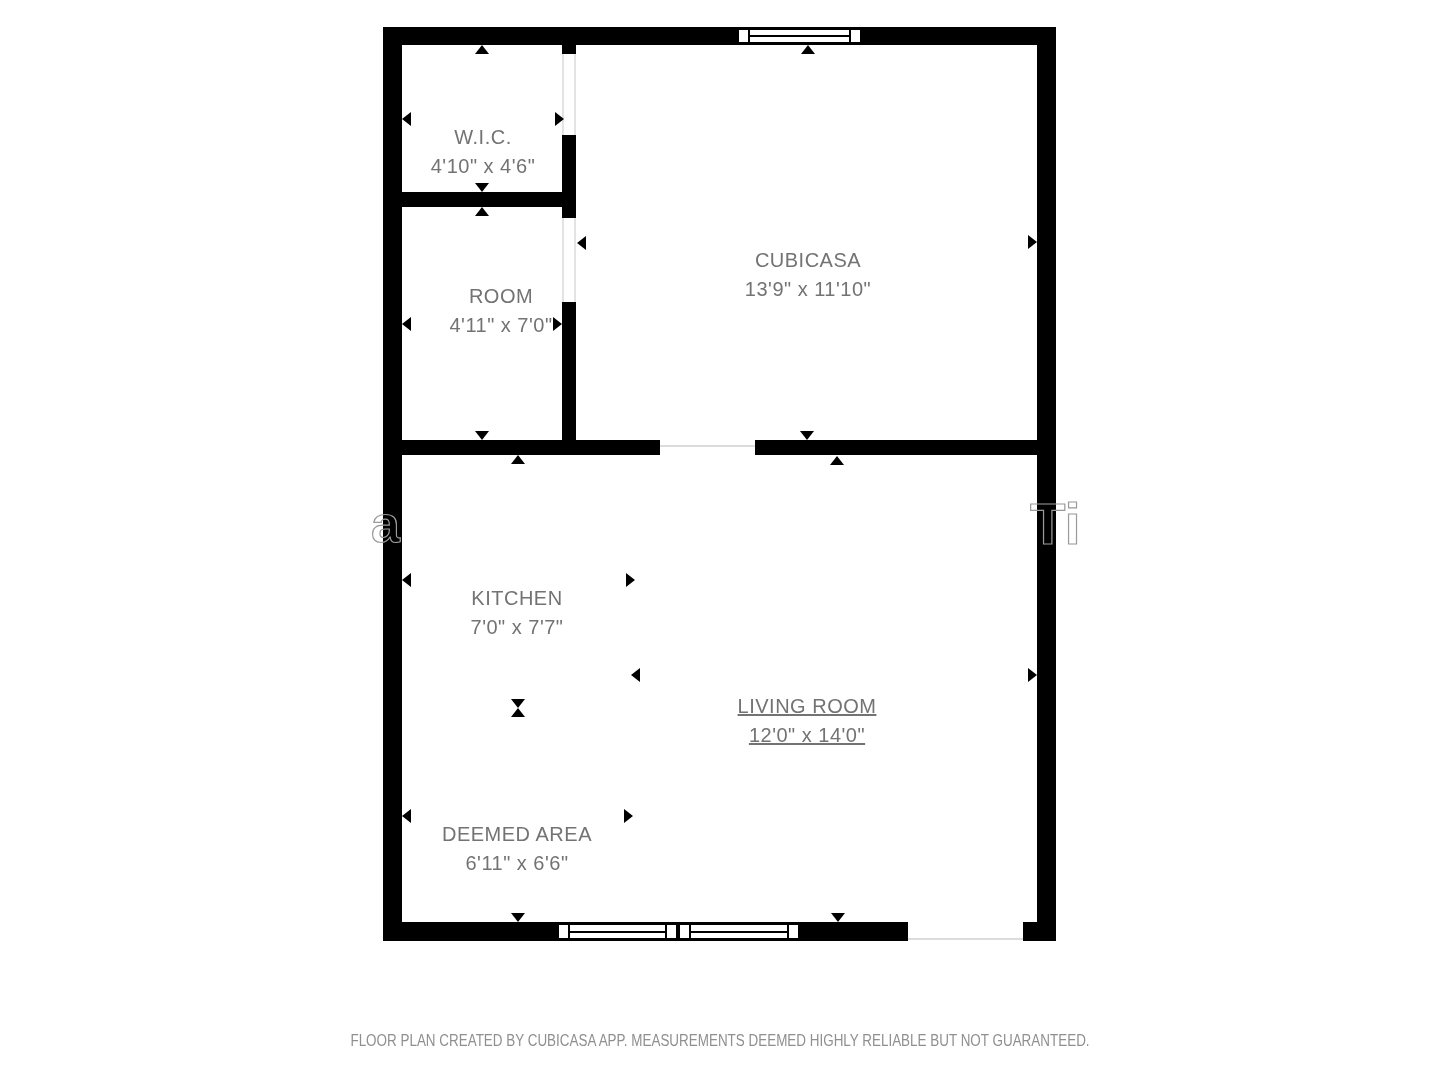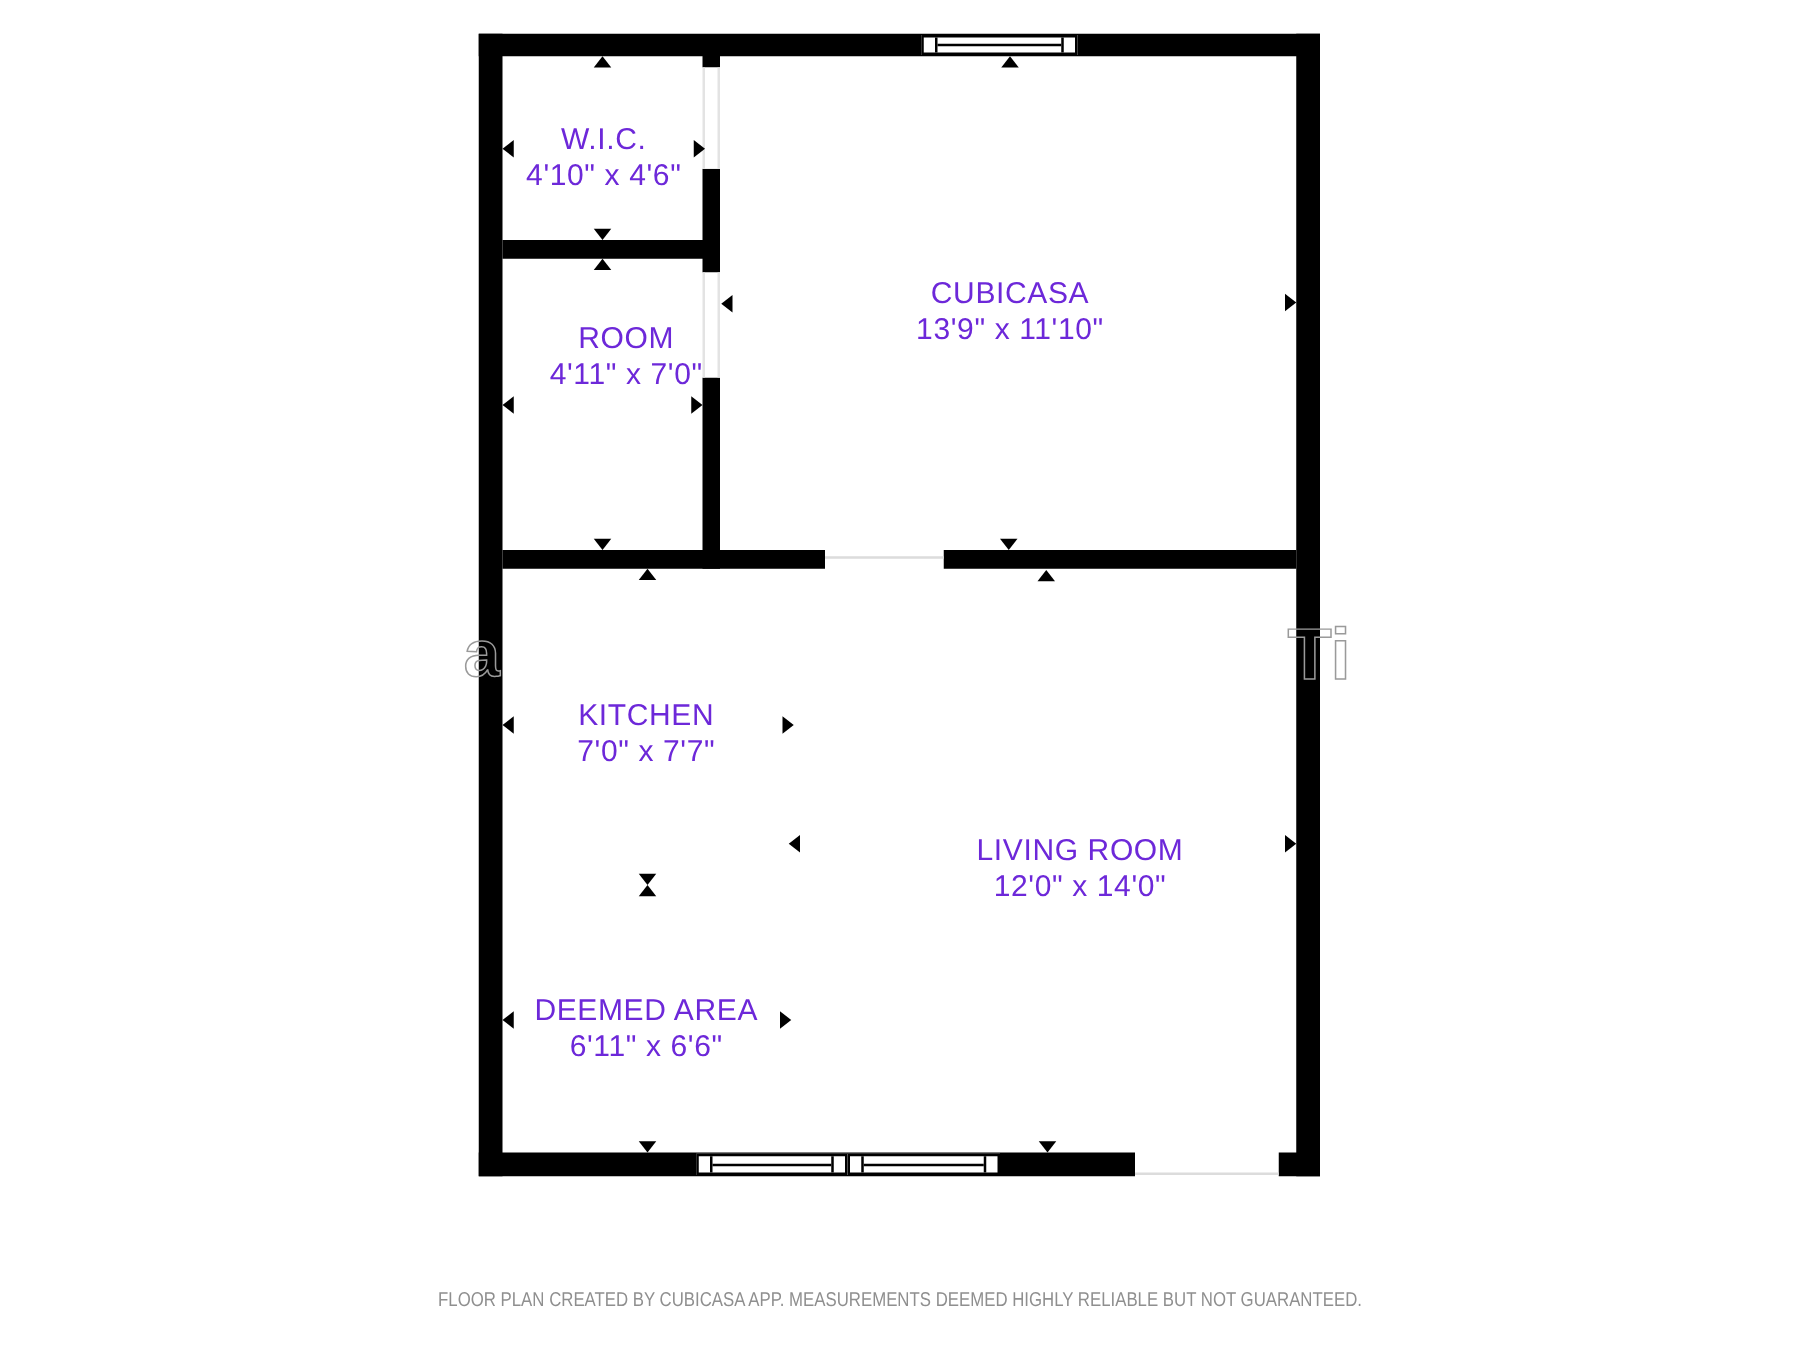--- a/index.html
+++ b/index.html
@@ -17,21 +17,21 @@
   .window .jl{left:9px;top:0;bottom:0;width:2px;}
   .window .jr{right:9px;top:0;bottom:0;width:2px;}
   .window .mid{left:11px;right:11px;top:50%;height:2px;margin-top:-1px;}
   
   .ar{position:absolute;width:0;height:0;z-index:5;}
   .ar-u{border-left:7px solid transparent;border-right:7px solid transparent;border-bottom:9px solid #000;}
   .ar-d{border-left:7px solid transparent;border-right:7px solid transparent;border-top:9px solid #000;}
   .ar-l{border-top:7px solid transparent;border-bottom:7px solid transparent;border-right:9px solid #000;}
   .ar-r{border-top:7px solid transparent;border-bottom:7px solid transparent;border-left:9px solid #000;}
   
-  .room{position:absolute;text-align:center;color:#6d28d9;font-size:24px;line-height:29px;letter-spacing:0.5px;z-index:6;}
+  .room{position:absolute;text-align:center;color:#737373;font-size:20px;line-height:29px;letter-spacing:0.5px;z-index:6;margin-top:26px;}
   
   .wm{position:absolute;z-index:7;color:rgba(155,155,155,0.55);-webkit-text-stroke:1.2px #9a9a9a;-webkit-text-fill-color:transparent;font-weight:bold;}
   .wm-a{left:371px;top:494px;font-size:52px;}
   .wm-ti{left:1030px;top:490px;font-size:58px;}
   
   .footer{position:absolute;left:0;width:1440px;top:1032px;text-align:center;color:#8f8f8f;font-size:16px;letter-spacing:0px;transform:scaleX(0.84);z-index:8;}
 </style>
 </head>
 <body>
 
@@ -112,21 +112,21 @@
       <div>4'11" x 7'0"</div>
     </div>
     <div class="room" style="left:658px;top:220px;width:300px;">
       <div>CUBICASA</div>
       <div>13'9" x 11'10"</div>
     </div>
     <div class="room" style="left:417px;top:558px;width:200px;">
       <div>KITCHEN</div>
       <div>7'0" x 7'7"</div>
     </div>
-    <div class="room" style="left:714px;top:666px;width:300px;">
+    <div class="room" style="left:657px;top:666px;width:300px;text-decoration:underline;">
       <div>LIVING ROOM</div>
       <div>12'0" x 14'0"</div>
     </div>
     <div class="room" style="left:417px;top:794px;width:200px;">
       <div>DEEMED AREA</div>
       <div>6'11" x 6'6"</div>
     </div>
 
     <div class="wm wm-a">a</div>
     <div class="wm wm-ti">Ti</div>

